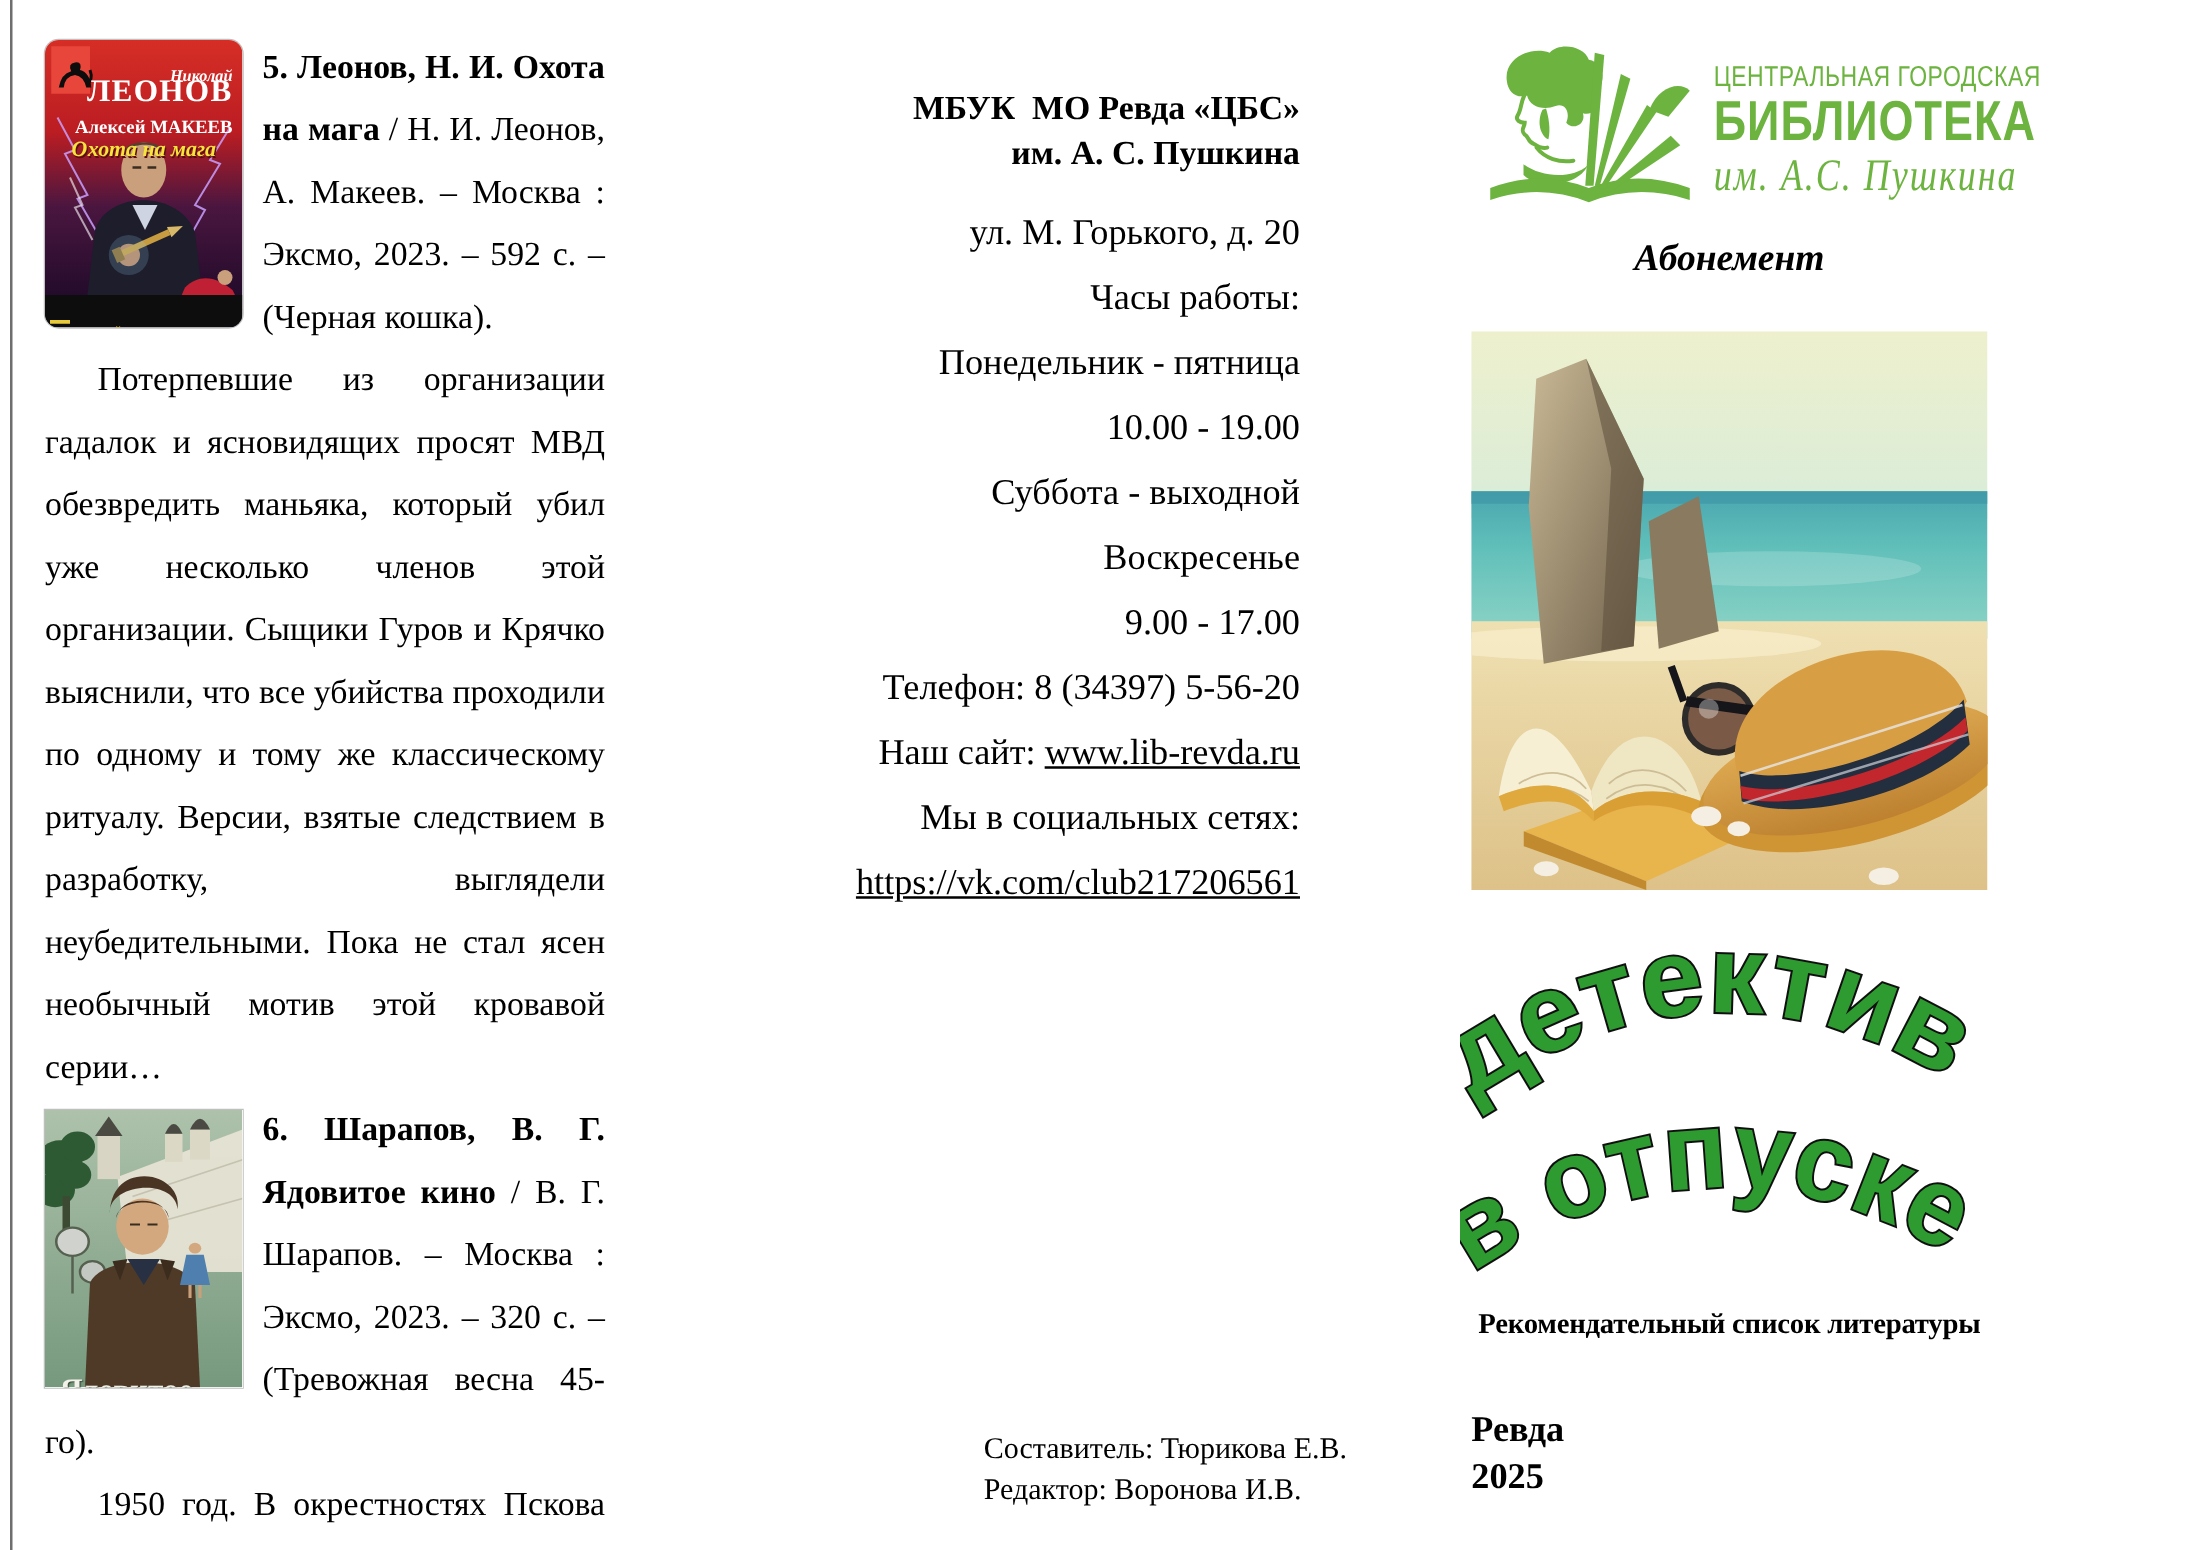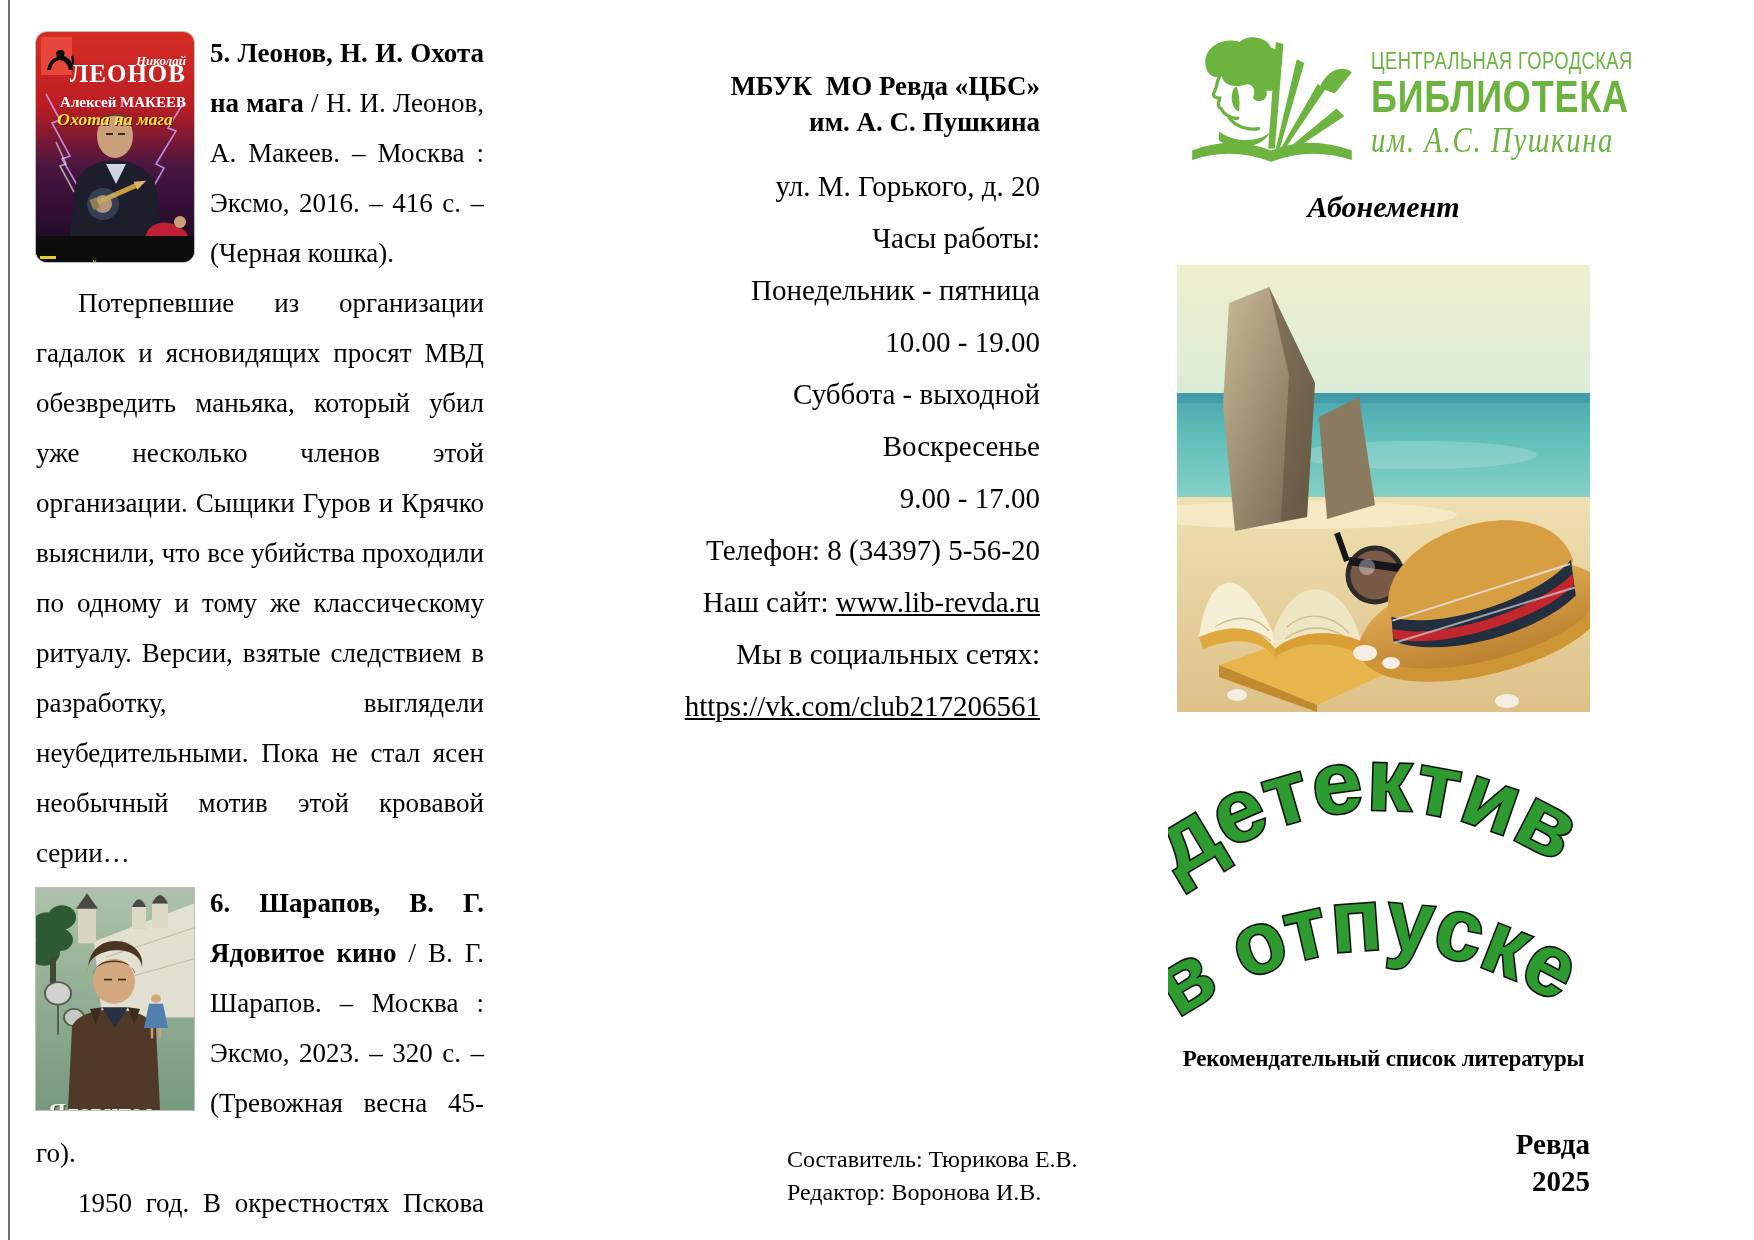--- a/index.html
+++ b/index.html
@@ -50,21 +50,21 @@
              transform-origin:left top;white-space:nowrap;font-family:"Liberation Sans",sans-serif;}
   .lt1{font-size:23px;letter-spacing:.5px;line-height:26px;}
   .lt2{font-size:45px;font-weight:bold;line-height:46px;letter-spacing:1px;}
   .lt3{font-family:"Liberation Serif",serif;font-style:italic;font-size:36px;line-height:40px;letter-spacing:2px;}
   .abonement{position:absolute;left:1177px;top:190px;width:413px;text-align:center;
              font-weight:bold;font-style:italic;font-size:30px;}
   .beach{position:absolute;left:1177px;top:265px;width:413px;height:447px;}
   .wordart{position:absolute;left:1168px;top:728px;width:424px;height:322px;}
   .subtitle{position:absolute;left:1157px;top:1046px;width:453px;text-align:center;
             font-weight:bold;font-size:23px;letter-spacing:-.2px;}
-  .city-year{position:absolute;left:1177px;top:1126px;width:413px;text-align:right;
+  .city-year{position:absolute;left:1177px;top:1126px;width:413px;text-align:left;
              font-weight:bold;font-size:29px;line-height:37px;}
 </style>
 </head>
 <body>
 
 <div class="page">
   <div class="edge-line"></div>
 
   <div class="col-left">
 
@@ -107,21 +107,21 @@
           <circle cx="144" cy="190" r="6" fill="#caa07c"></circle>
           <rect x="0" y="204" width="158" height="26" fill="#0d0d0d"></rect>
           <rect x="4" y="224" width="16" height="3" fill="#e8c93a"></rect>
         </svg>
         <div class="cov-txt c1-a1">Николай</div>
         <div class="cov-txt c1-a2">ЛЕОНОВ</div>
         <div class="cov-txt c1-a3">Алексей МАКЕЕВ</div>
         <div class="cov-txt c1-title">Охота на мага</div>
         <div class="cov-txt c1-series">РУССКИЙ БЕСТСЕЛЛЕР</div>
       </div>
-      <p class="citation"><b>5. Леонов, Н. И. Охота на мага</b><span> / Н. И. Леонов, А. Макеев. – Москва : Эксмо, 2016. – 416 с. – (Черная кошка).</span></p>
+      <p class="citation"><b>5. Леонов, Н. И. Охота на мага</b><span> / Н. И. Леонов, А. Макеев. – Москва : Эксмо, 2023. – 592 с. – (Черная кошка).</span></p>
       <p class="annot">Потерпевшие из организации гадалок и ясновидящих просят МВД обезвредить маньяка, который убил уже несколько членов этой организации. Сыщики Гуров и Крячко выяснили, что все убийства проходили по одному и тому же классическому ритуалу. Версии, взятые следствием в разработку, выглядели неубедительными. Пока не стал ясен необычный мотив этой кровавой серии…</p>
     </div>
 
     <div>
       <div class="cover cover2">
         <svg viewBox="0 0 158 257" preserveAspectRatio="none">
           <defs>
             <linearGradient id="c2bg" x1="0" y1="0" x2="0" y2="1">
               <stop offset="0" stop-color="#aec2ab"></stop>
               <stop offset="1" stop-color="#76997d"></stop>

